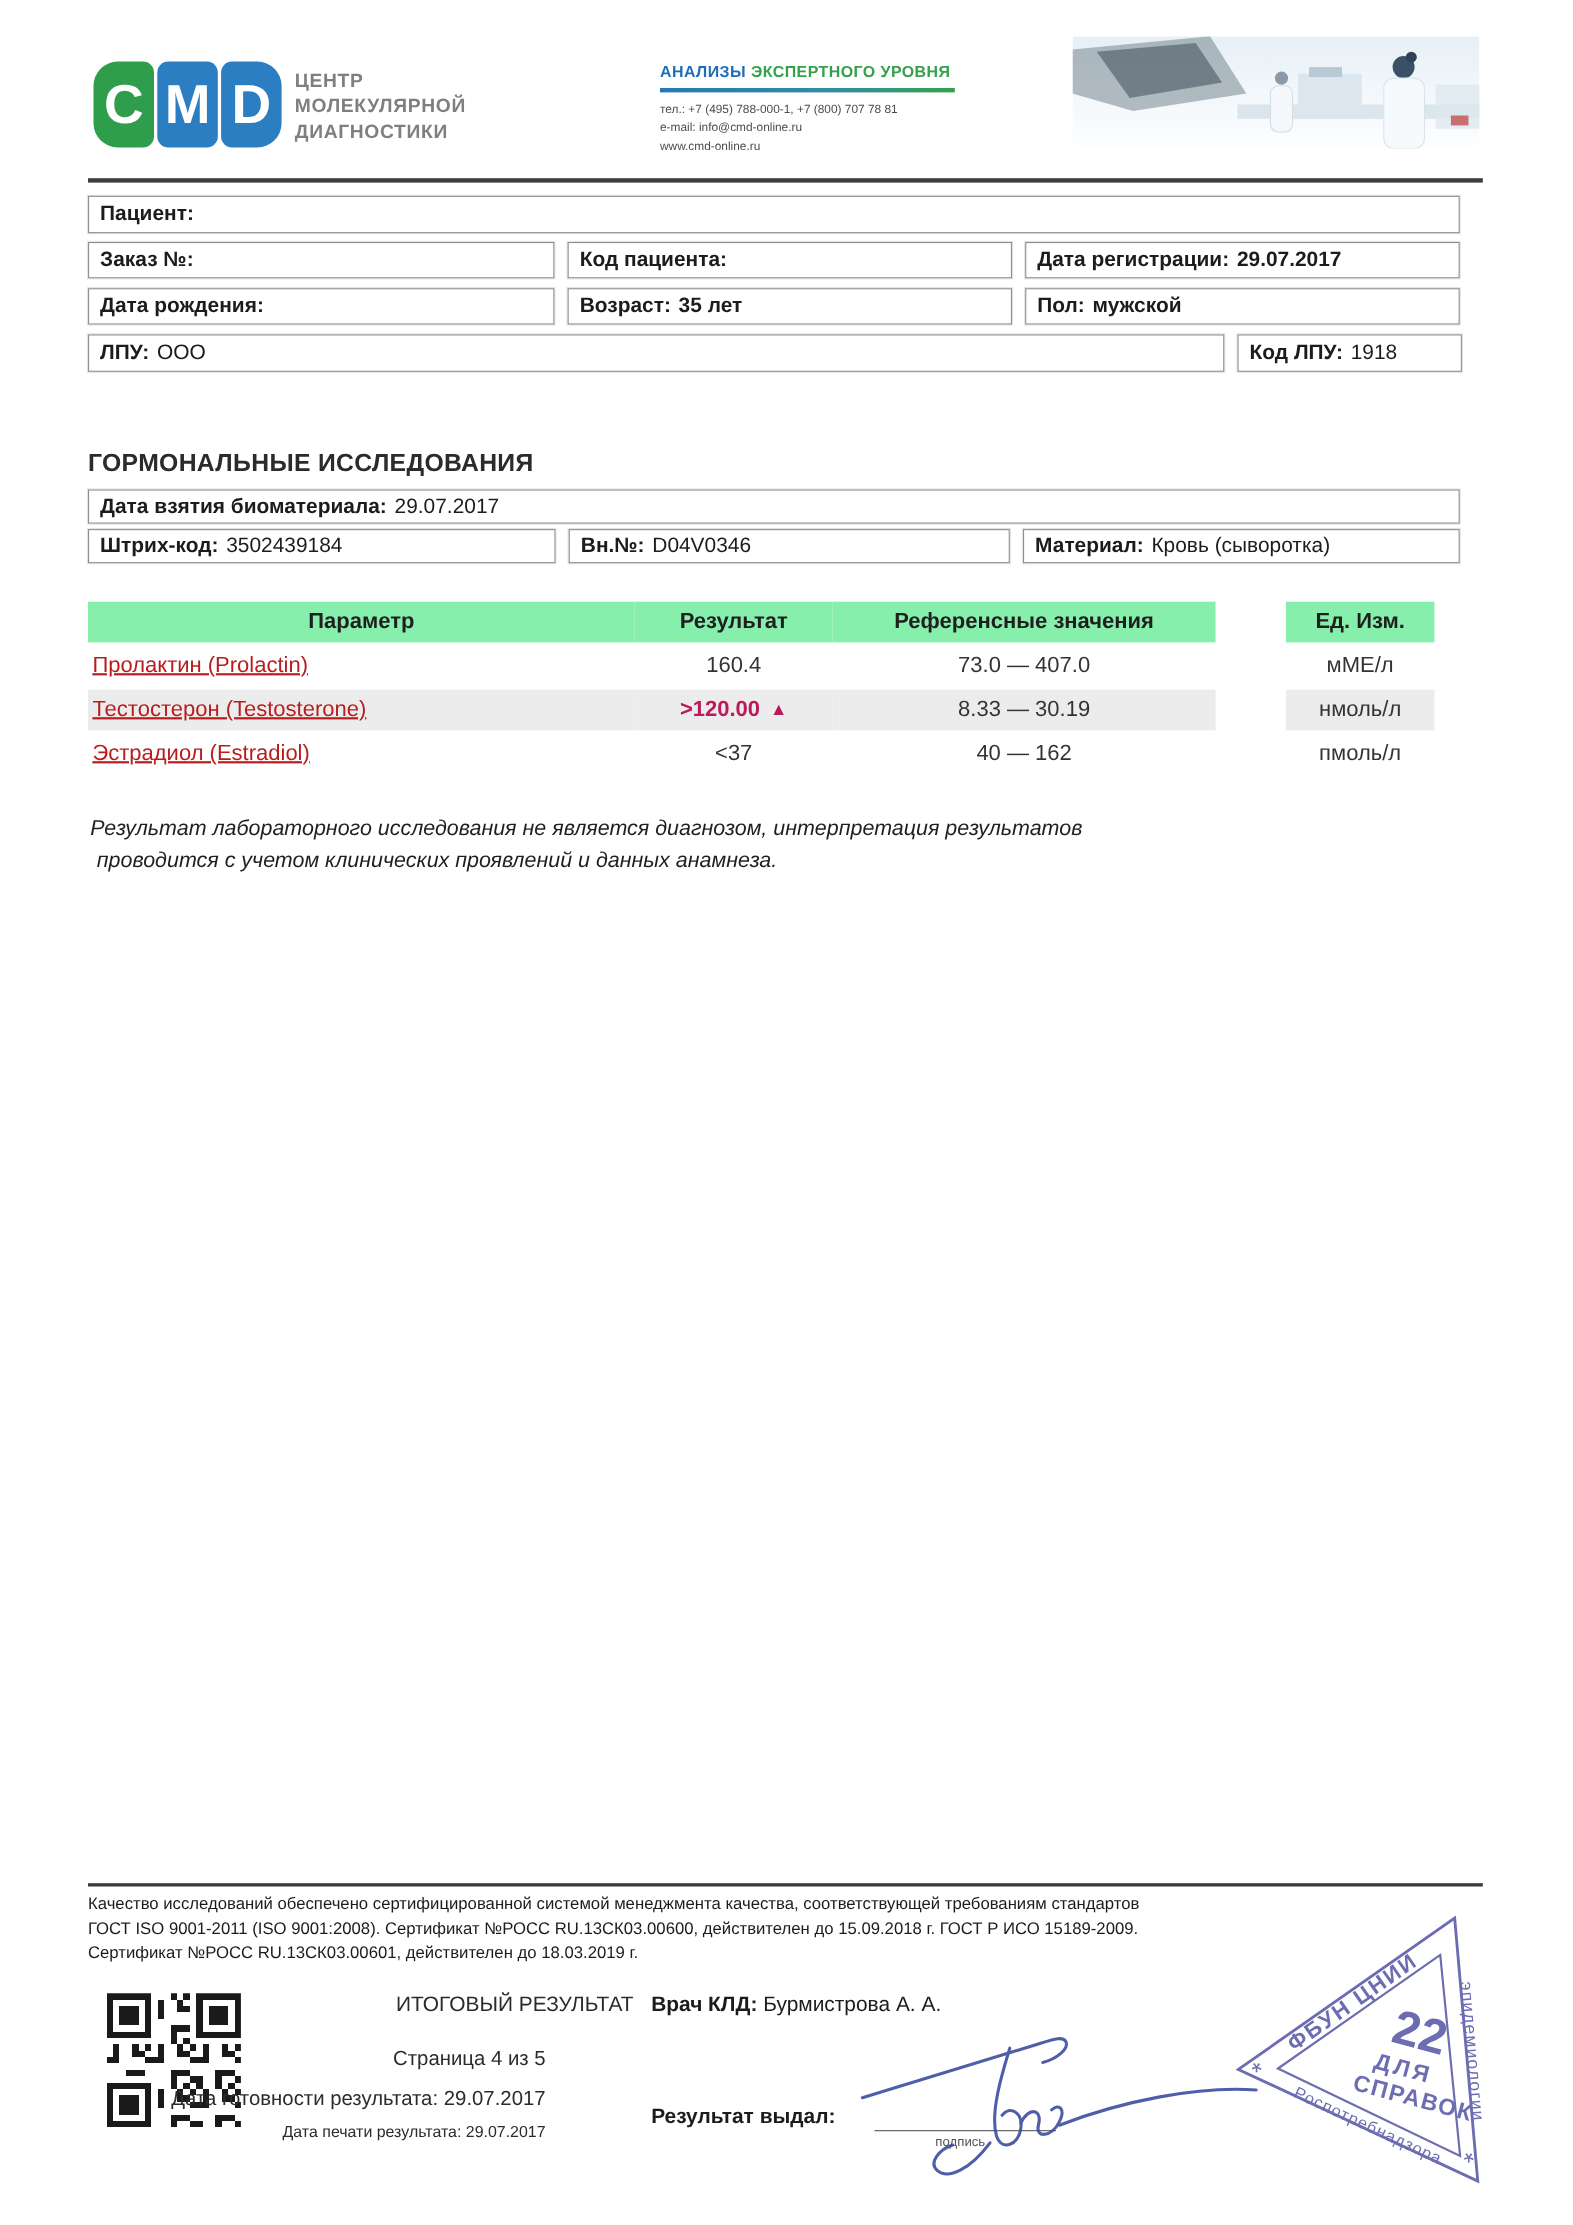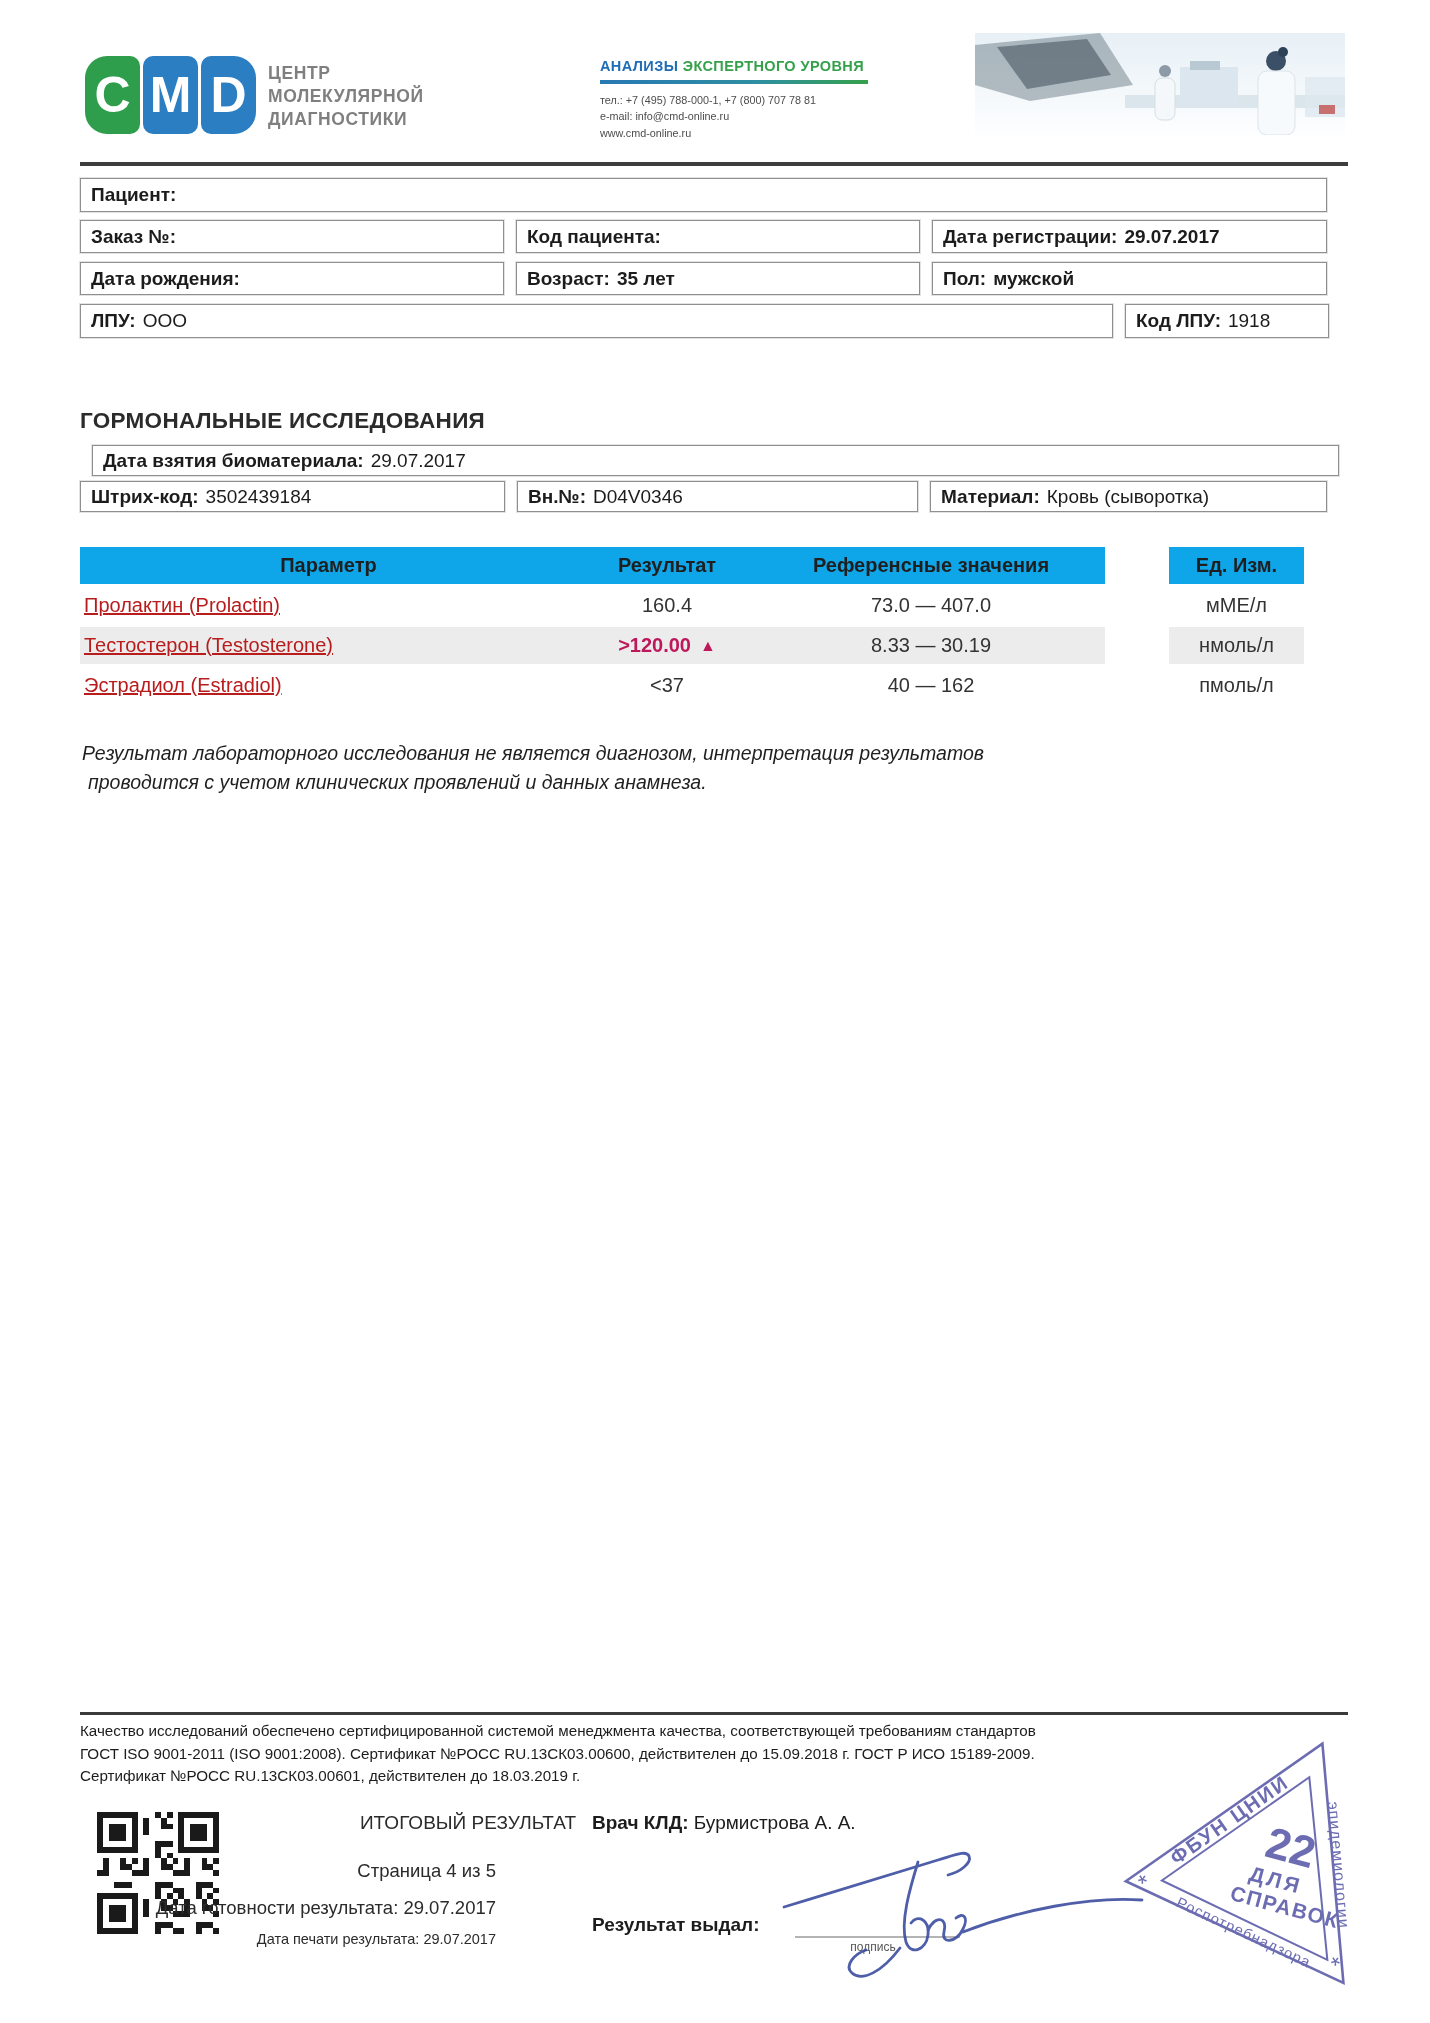--- a/index.html
+++ b/index.html
@@ -32,21 +32,21 @@
   .cell .lbl{font-weight:bold;margin-right:7px;}
   .v-bold .val{font-weight:bold;}
 
   .section-title{left:80px;top:408px;font-size:22.5px;font-weight:bold;color:#2b2b2b;letter-spacing:.3px;}
 
   
   .results{left:80px;top:547px;width:1244px;display:grid;
            grid-template-columns:497px 180px 348px 64px 135px;
            grid-auto-rows:37px;row-gap:3px;font-size:20px;}
   .rcell{display:flex;align-items:center;justify-content:center;}
-  .rhead{background:#0ea5e9;font-weight:bold;color:#1f1f1f;text-align:center;}
+  .rhead{background:#86efac;font-weight:bold;color:#1f1f1f;text-align:center;}
   .alt{background:#ececec;}
   .pcell{justify-content:flex-start;padding-left:4px;}
   .plink{color:#b91c1c;text-decoration:underline;cursor:pointer;}
   .res-bold{font-weight:bold;color:#be185d;}
   .flag{margin-left:9px;font-size:16px;}
   .valtext{color:#333;}
 
   .note{font-style:italic;font-size:19.5px;color:#1f1f1f;}
 
   
@@ -147,21 +147,21 @@
   <div class="abs cell" style="left:80px;top:304px;width:1033px;height:34px">
     <span class="lbl">ЛПУ:</span>
     <span class="val">ООО</span>
   </div>
   <div class="abs cell" style="left:1125px;top:304px;width:204px;height:34px">
     <span class="lbl">Код ЛПУ:</span>
     <span class="val">1918</span>
   </div>
 
   <div class="abs section-title">ГОРМОНАЛЬНЫЕ ИССЛЕДОВАНИЯ</div>
-  <div class="abs cell" style="left:92px;top:445px;width:1247px;height:31px">
+  <div class="abs cell" style="left:80px;top:445px;width:1247px;height:31px">
     <span class="lbl">Дата взятия биоматериала:</span>
     <span class="val">29.07.2017</span>
   </div>
   <div class="abs cell" style="left:80px;top:481px;width:425px;height:31px">
     <span class="lbl">Штрих-код:</span>
     <span class="val">3502439184</span>
   </div>
   <div class="abs cell" style="left:517px;top:481px;width:401px;height:31px">
     <span class="lbl">Вн.№:</span>
     <span class="val">D04V0346</span>

